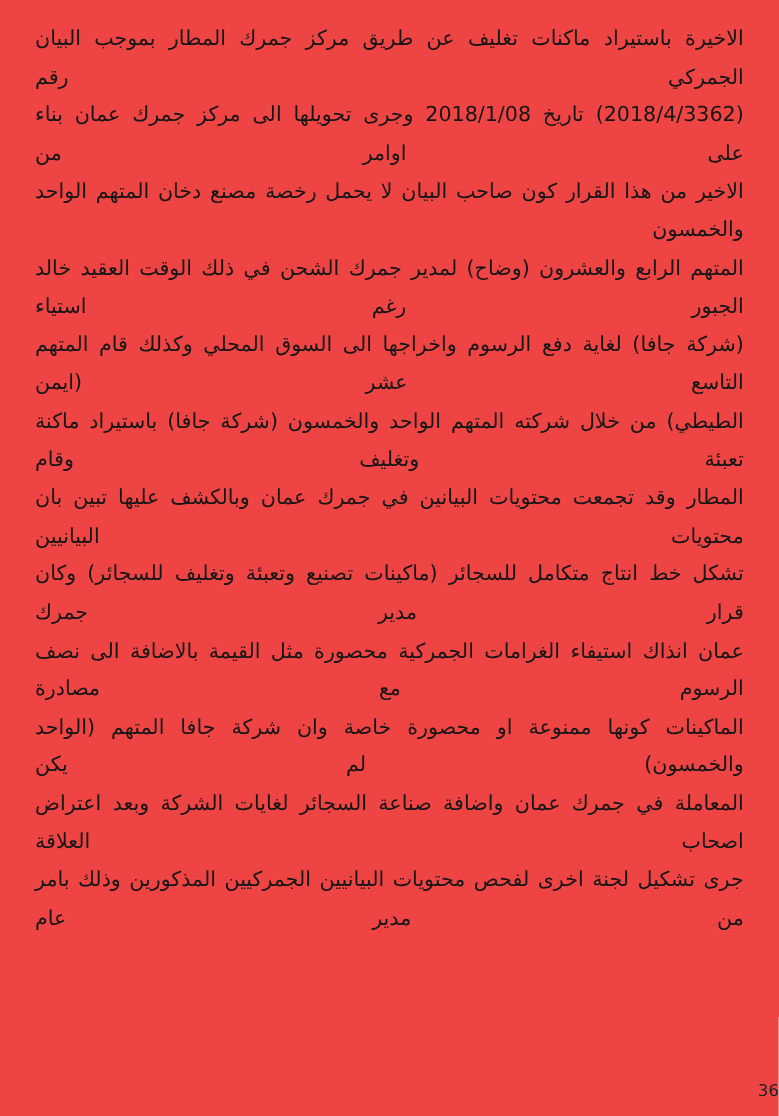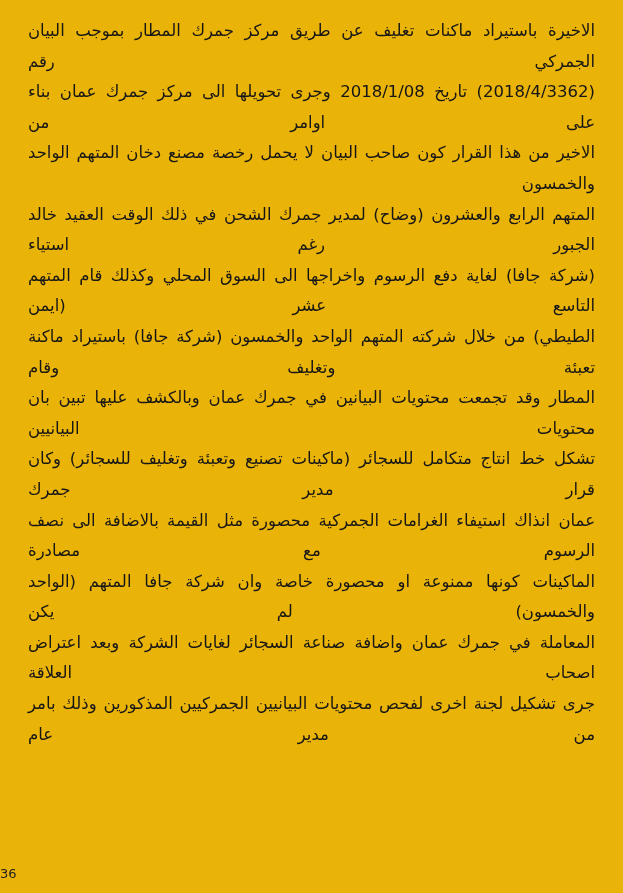--- a/index.html
+++ b/index.html
@@ -4,21 +4,21 @@
 <style>
   html, body {
     margin: 0;
     padding: 0;
     background: #ffffff;
   }
   .page {
     position: relative;
     width: 623px;
     height: 893px;
-    background: #eab308;
+    background: #ef4444;
     overflow: hidden;
     font-family: "DejaVu Sans", sans-serif;
   }
   .doc-text {
     position: absolute;
     top: 16px;
     right: 28px;
     left: 28px;
     direction: rtl;
     color: #161616;
@@ -29,21 +29,21 @@
     text-align: justify;
     text-align-last: justify;
     white-space: normal;
     word-spacing: 1px;
   }
   .page-number {
     position: absolute;
     bottom: 12px;
     left: 0;
     right: 0;
-    text-align: left;
+    text-align: right;
     font-size: 13px;
     color: #222222;
     direction: ltr;
   }
 </style>
 </head>
 <body>
 
 <div class="page">
   <div class="doc-text" dir="rtl" lang="ar">

